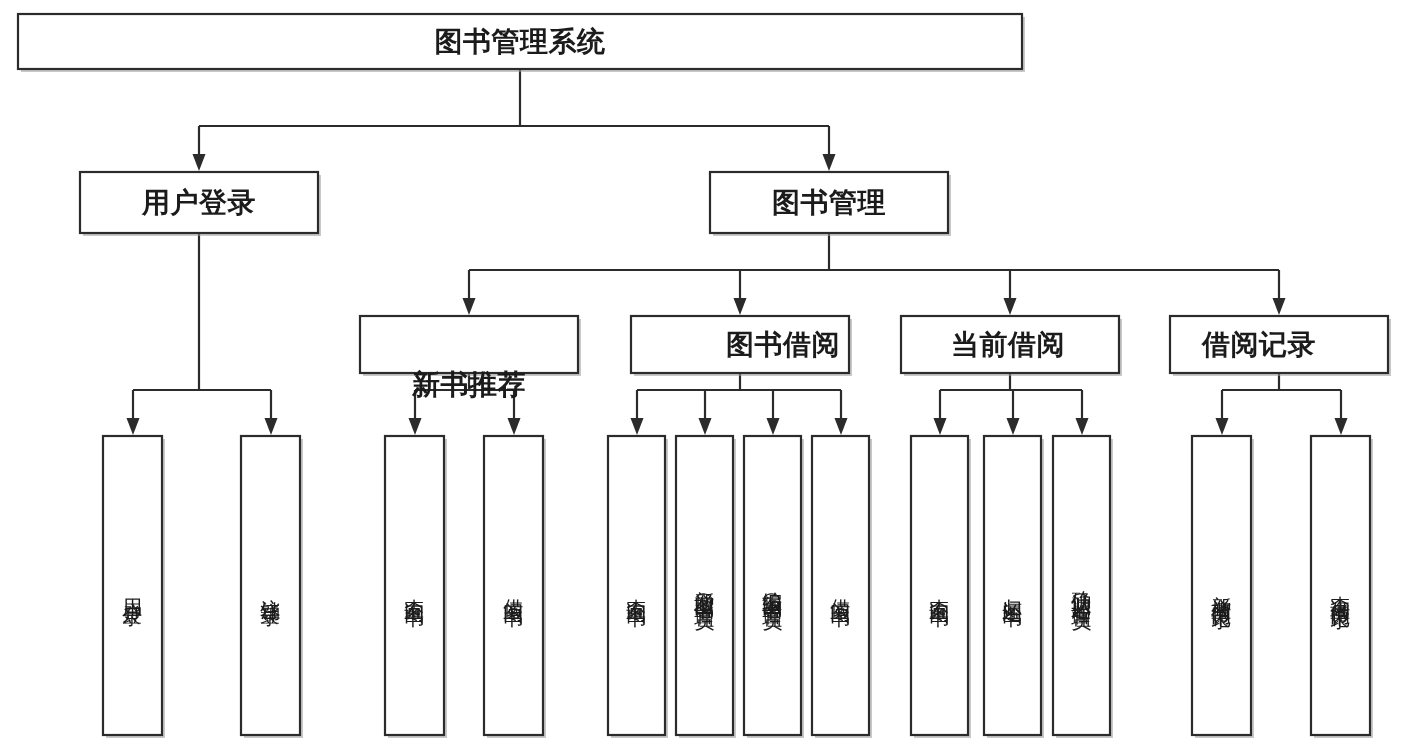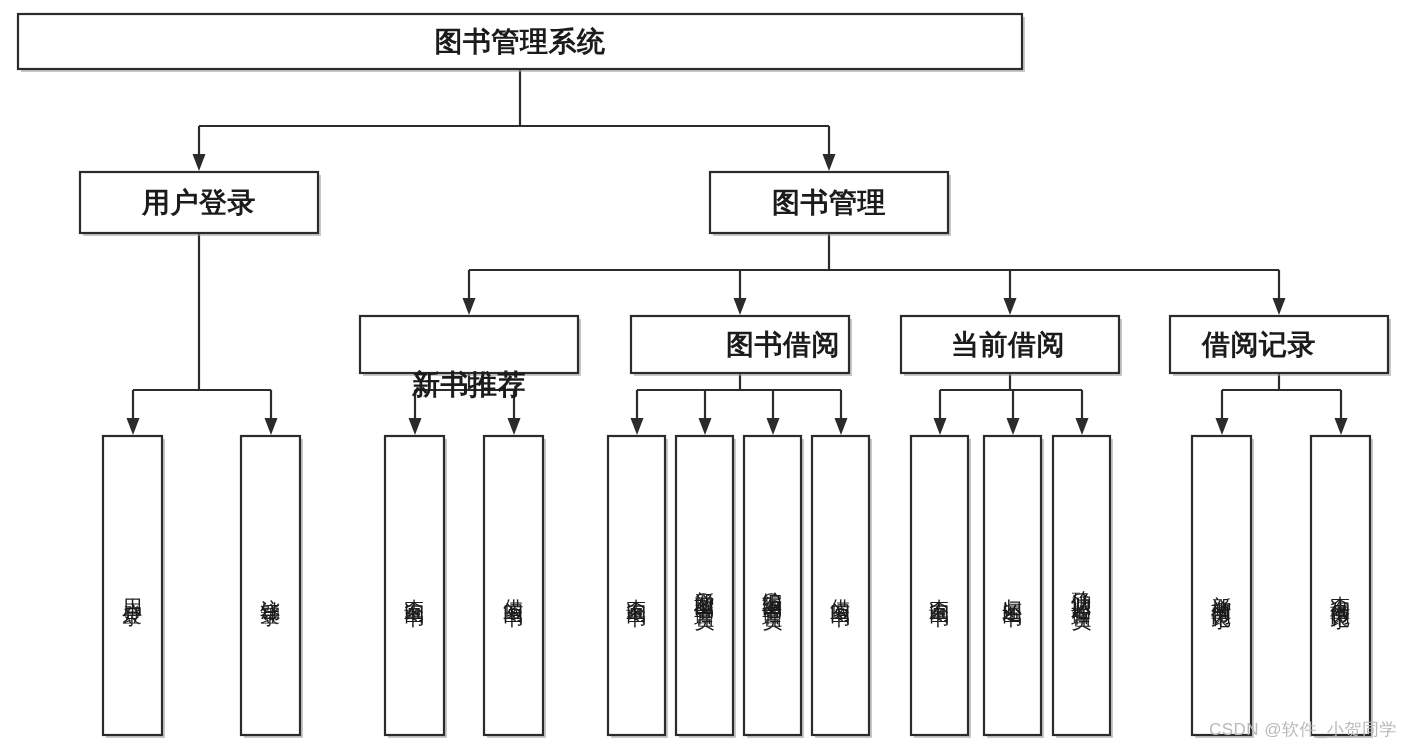--- a/index.html
+++ b/index.html
@@ -197,14 +197,13 @@
       <div class="node-label vertical" style="left: 676px; top: 436px; width: 57px; height: 299px;">新增图书（管理员）</div>
       <div class="node-label vertical" style="left: 744px; top: 436px; width: 57px; height: 299px;">编辑图书（管理员）</div>
       <div class="node-label vertical" style="left: 812px; top: 436px; width: 57px; height: 299px;">借阅图书</div>
       <div class="node-label vertical" style="left: 911px; top: 436px; width: 57px; height: 299px;">查询图书</div>
       <div class="node-label vertical" style="left: 984px; top: 436px; width: 57px; height: 299px;">归还图书</div>
       <div class="node-label vertical" style="left: 1053px; top: 436px; width: 57px; height: 299px;">确认归还（管理员）</div>
       <div class="node-label vertical" style="left: 1192px; top: 436px; width: 59px; height: 299px;">新增借阅记录</div>
       <div class="node-label vertical" style="left: 1311px; top: 436px; width: 59px; height: 299px;">查询借阅记录</div>
     </div>
 
-  <div class="watermark">CSDN @软件_小贺同学</div>
 </div>
 
 </body></html>

